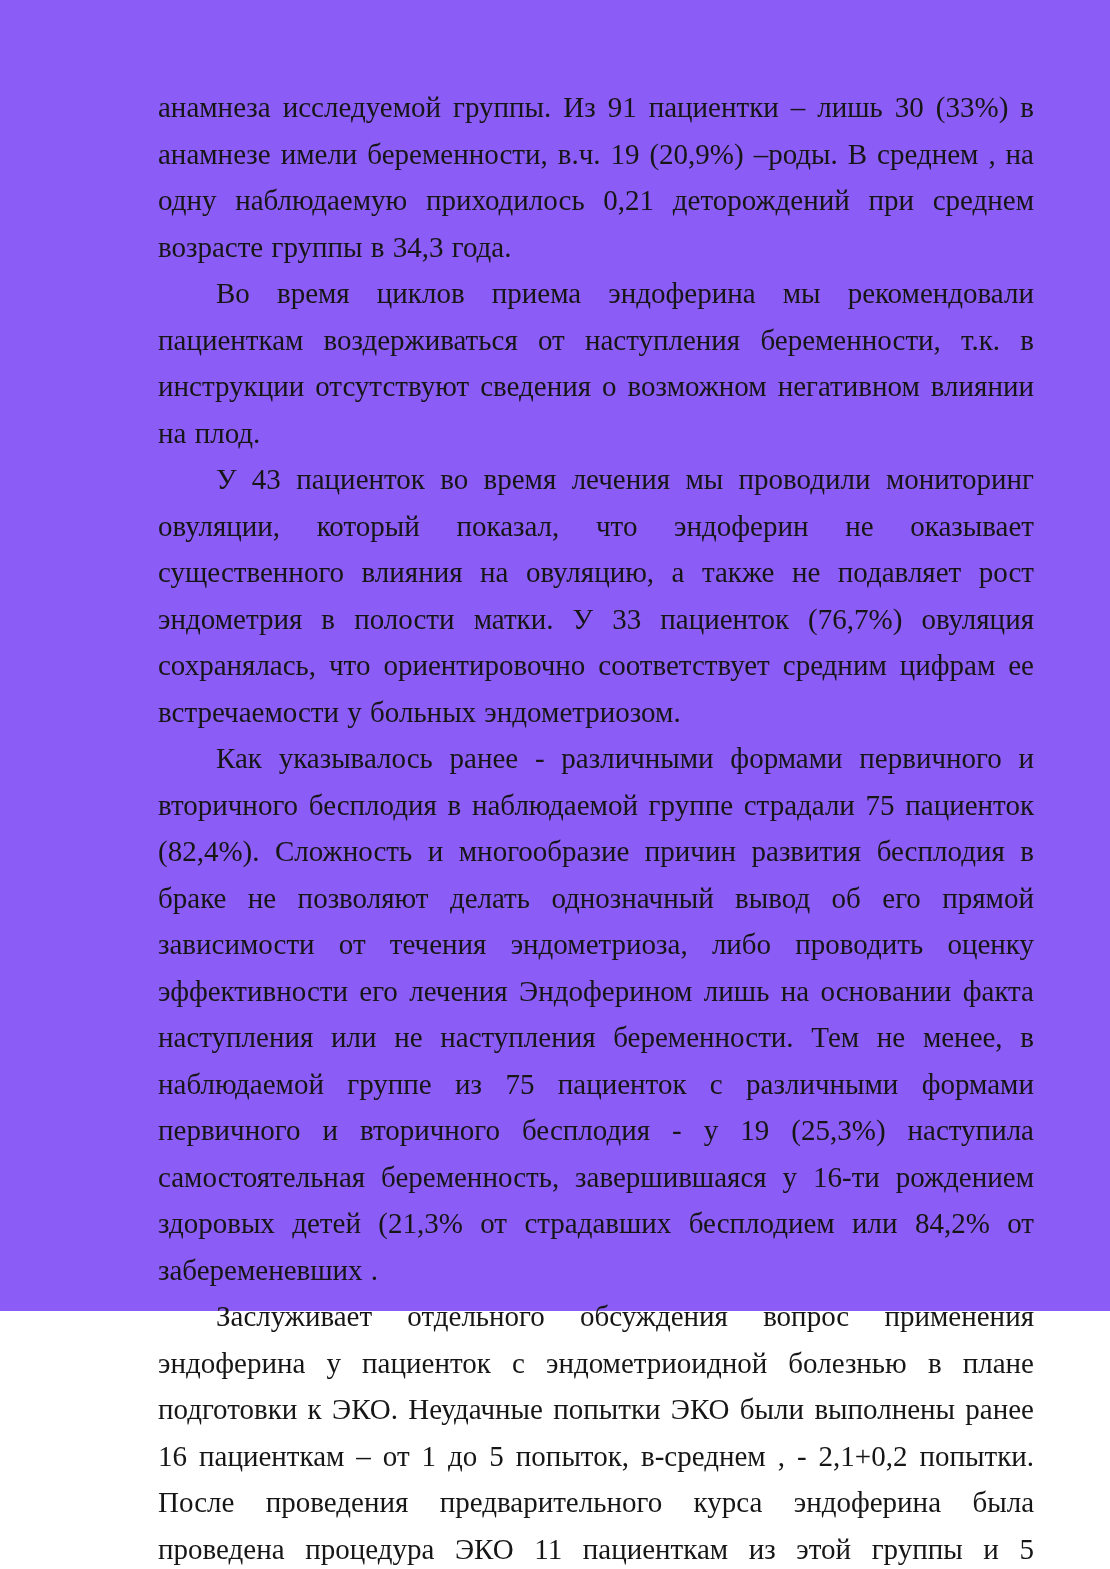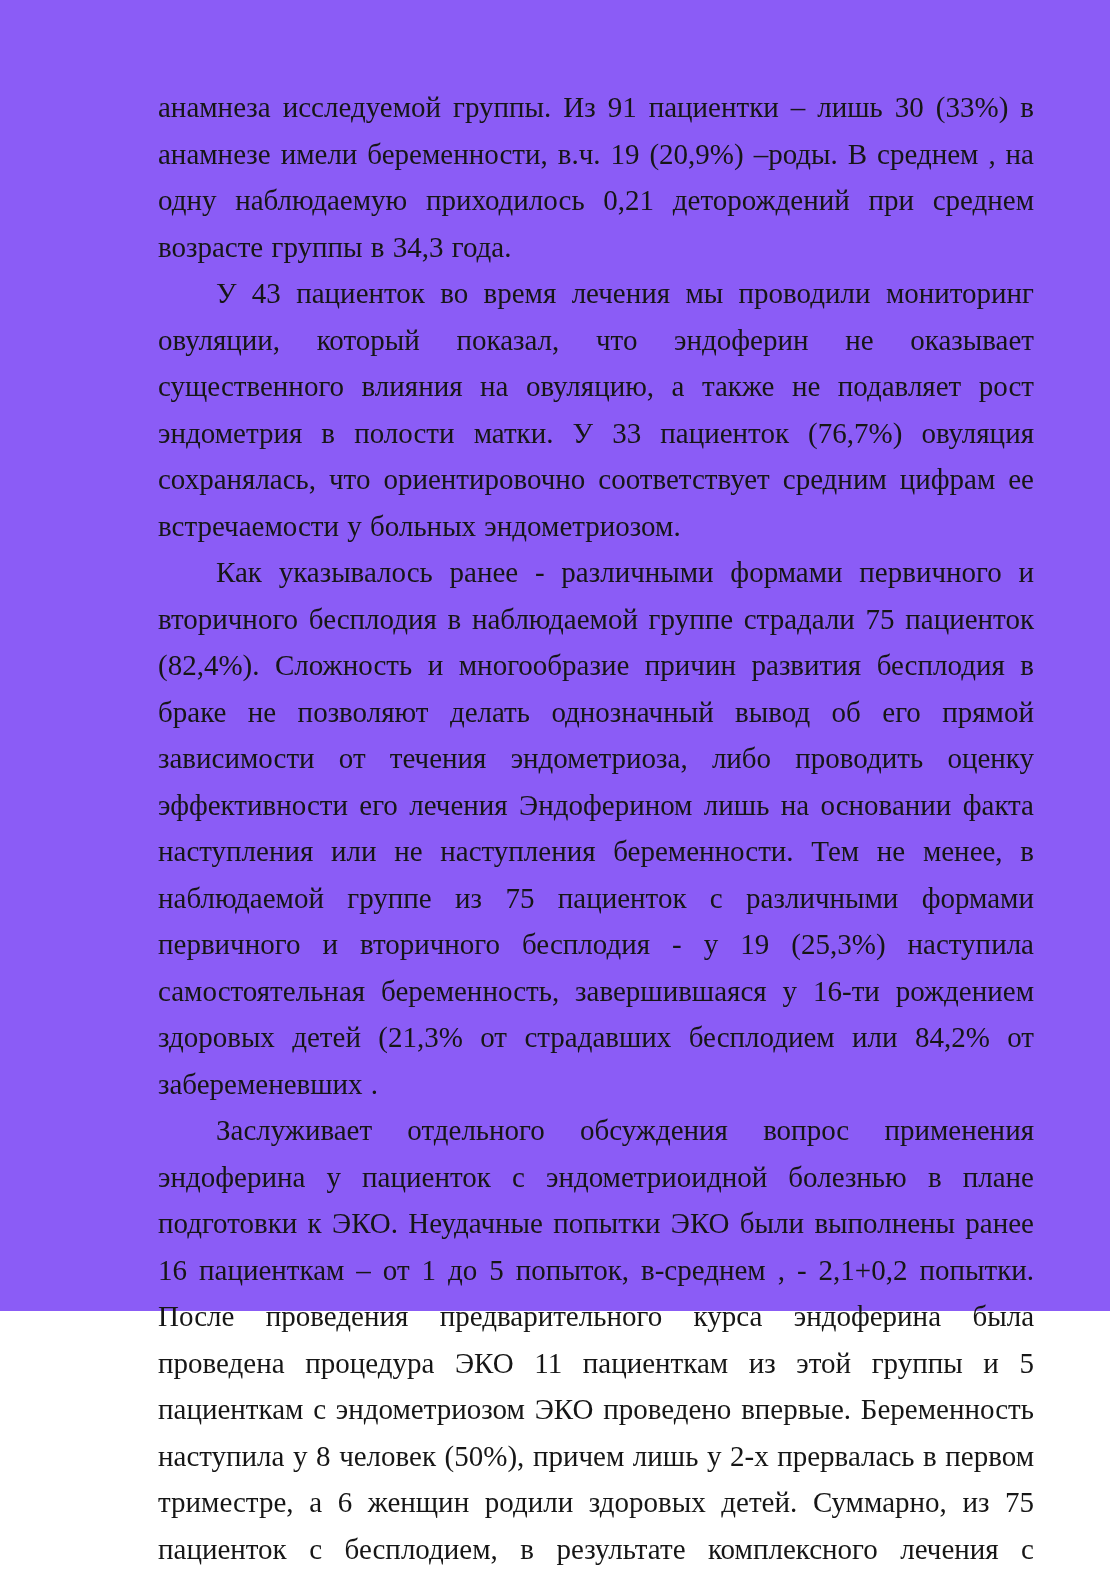--- a/index.html
+++ b/index.html
@@ -40,17 +40,18 @@
   .text-block p.indent {
     text-indent: 58px;
   }
 </style>
 </head>
 <body>
 
 <div class="page">
   <div class="text-block">
     <p>анамнеза исследуемой группы. Из 91 пациентки – лишь 30 (33%) в анамнезе имели беременности, в.ч. 19 (20,9%) –роды. В среднем , на одну наблюдаемую приходилось 0,21 деторождений при среднем возрасте группы  в 34,3 года.</p>
+    <p class="indent">Во время циклов приема эндоферина мы рекомендовали пациенткам воздерживаться от наступления беременности, т.к. в инструкции отсутствуют сведения о возможном негативном влиянии на плод.</p>
     <p class="indent">У 43 пациенток во время лечения мы проводили мониторинг овуляции, который показал, что эндоферин  не оказывает существенного влияния на овуляцию, а также не подавляет рост эндометрия в полости матки. У 33 пациенток (76,7%) овуляция сохранялась, что ориентировочно соответствует средним цифрам ее встречаемости у больных эндометриозом.</p>
     <p class="indent">Как указывалось ранее  - различными формами первичного и вторичного бесплодия в наблюдаемой группе страдали 75 пациенток (82,4%). Сложность и многообразие причин развития бесплодия в браке не позволяют делать однозначный вывод об его прямой зависимости от течения эндометриоза, либо проводить оценку эффективности его лечения Эндоферином  лишь на основании факта наступления или не наступления  беременности. Тем не менее,  в наблюдаемой группе из 75 пациенток с различными формами первичного и вторичного бесплодия - у 19 (25,3%) наступила самостоятельная беременность, завершившаяся у 16-ти рождением здоровых детей (21,3% от страдавших бесплодием или 84,2% от забеременевших .</p>
     <p class="indent">Заслуживает отдельного обсуждения вопрос применения эндоферина у пациенток с эндометриоидной болезнью в плане подготовки к ЭКО. Неудачные попытки ЭКО были выполнены ранее 16  пациенткам – от 1 до 5 попыток, в-среднем , - 2,1+0,2 попытки. После проведения предварительного курса эндоферина была проведена процедура ЭКО 11 пациенткам из этой группы и 5 пациенткам с эндометриозом ЭКО проведено впервые. Беременность наступила у 8 человек (50%), причем лишь у 2-х прервалась в первом триместре, а 6 женщин родили здоровых детей. Суммарно,  из 75 пациенток с бесплодием, в результате комплексного лечения с применением</p>
   </div>
 </div>
 
 </body></html>

